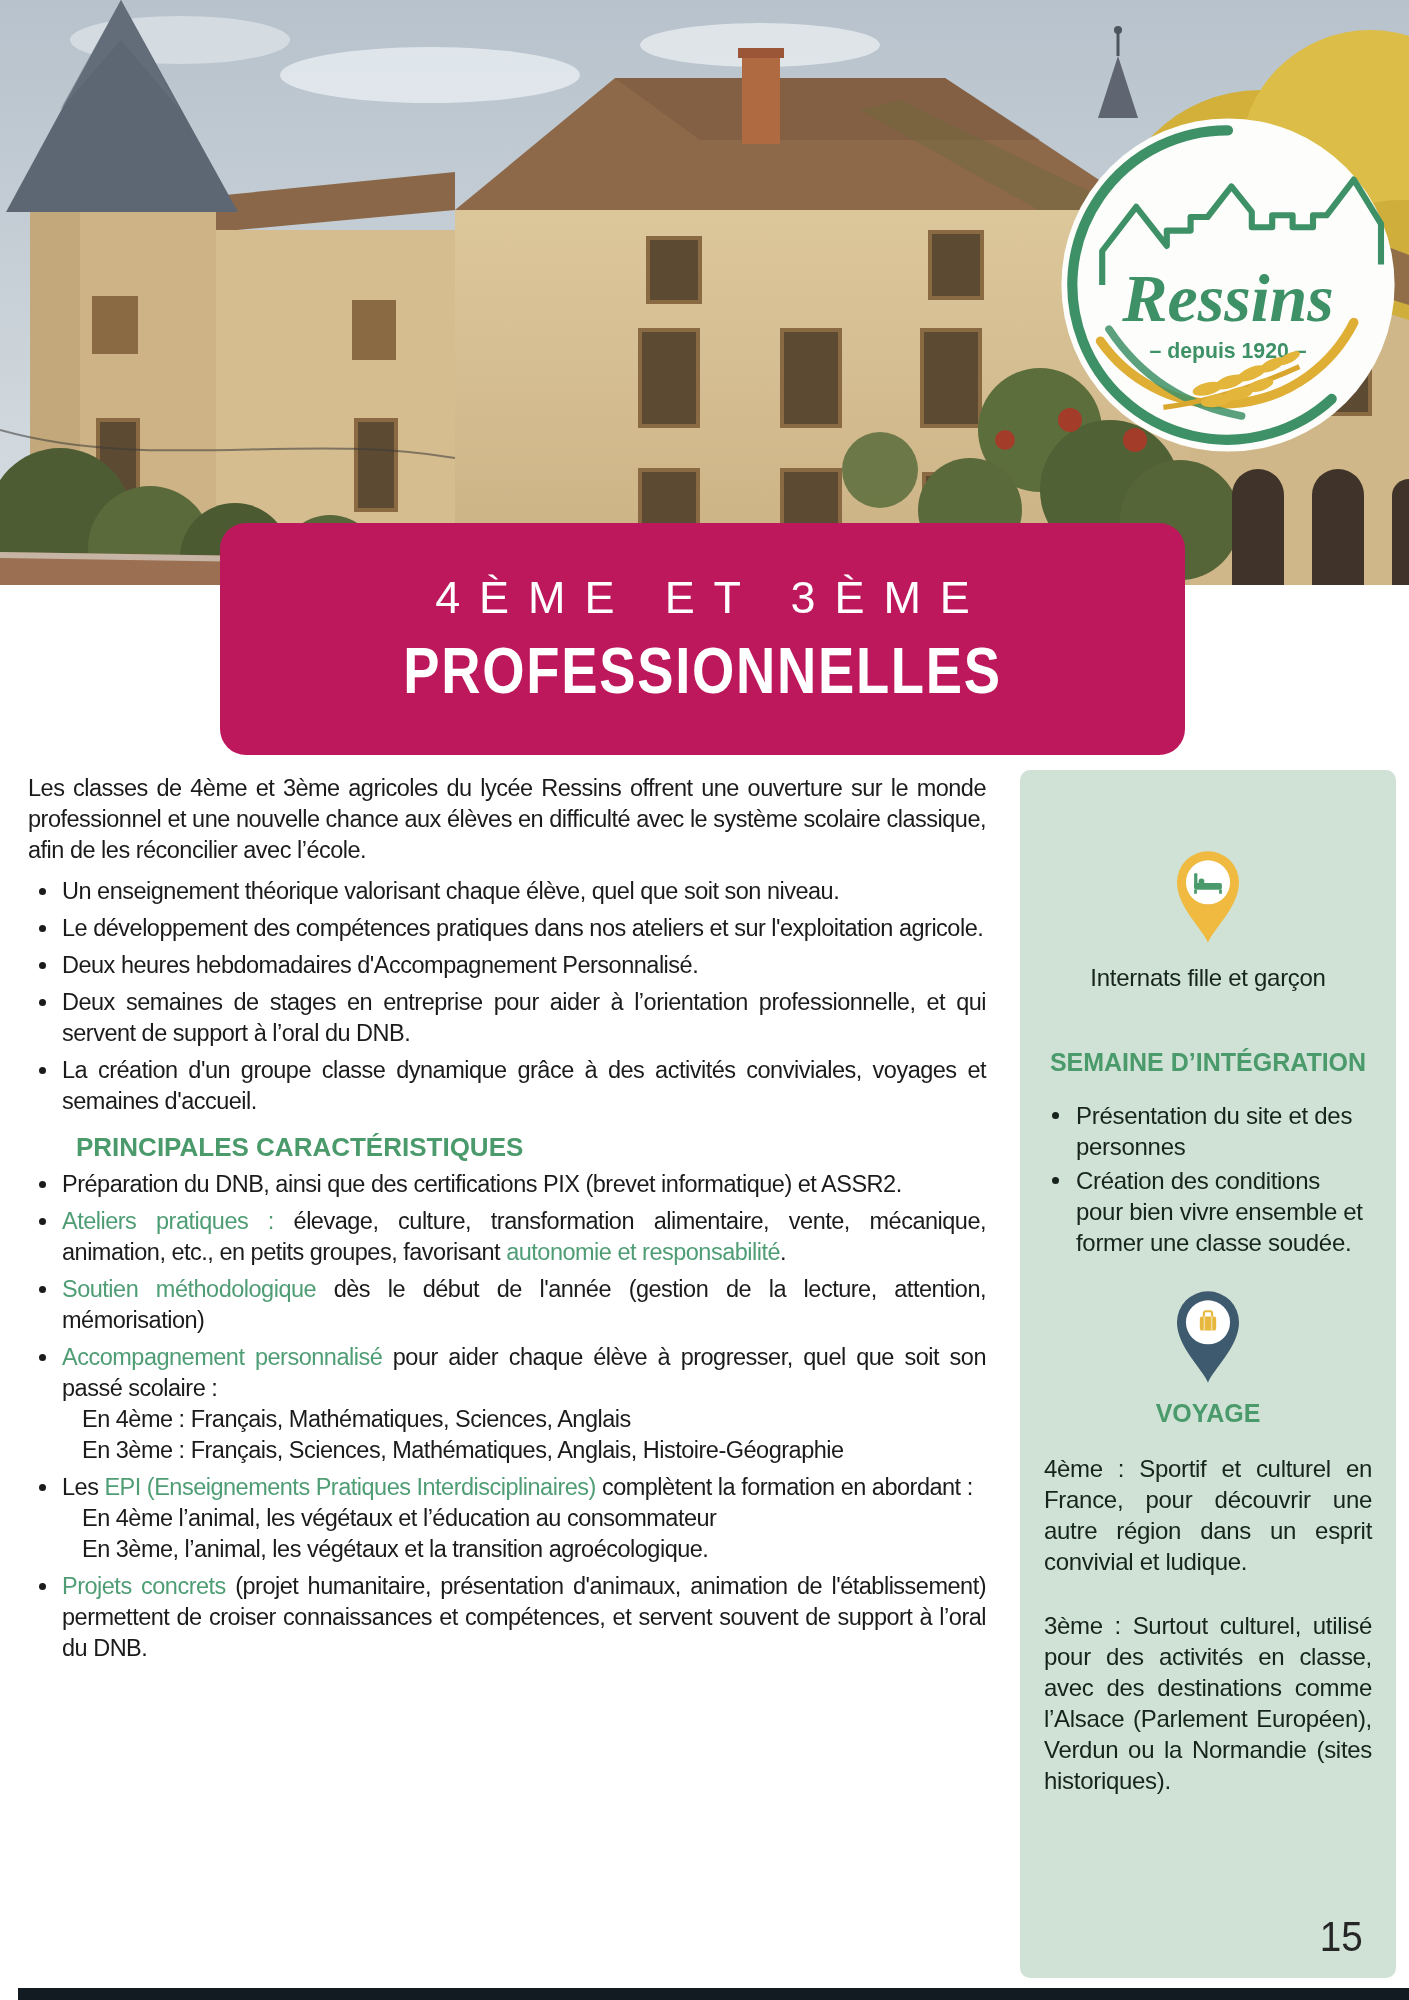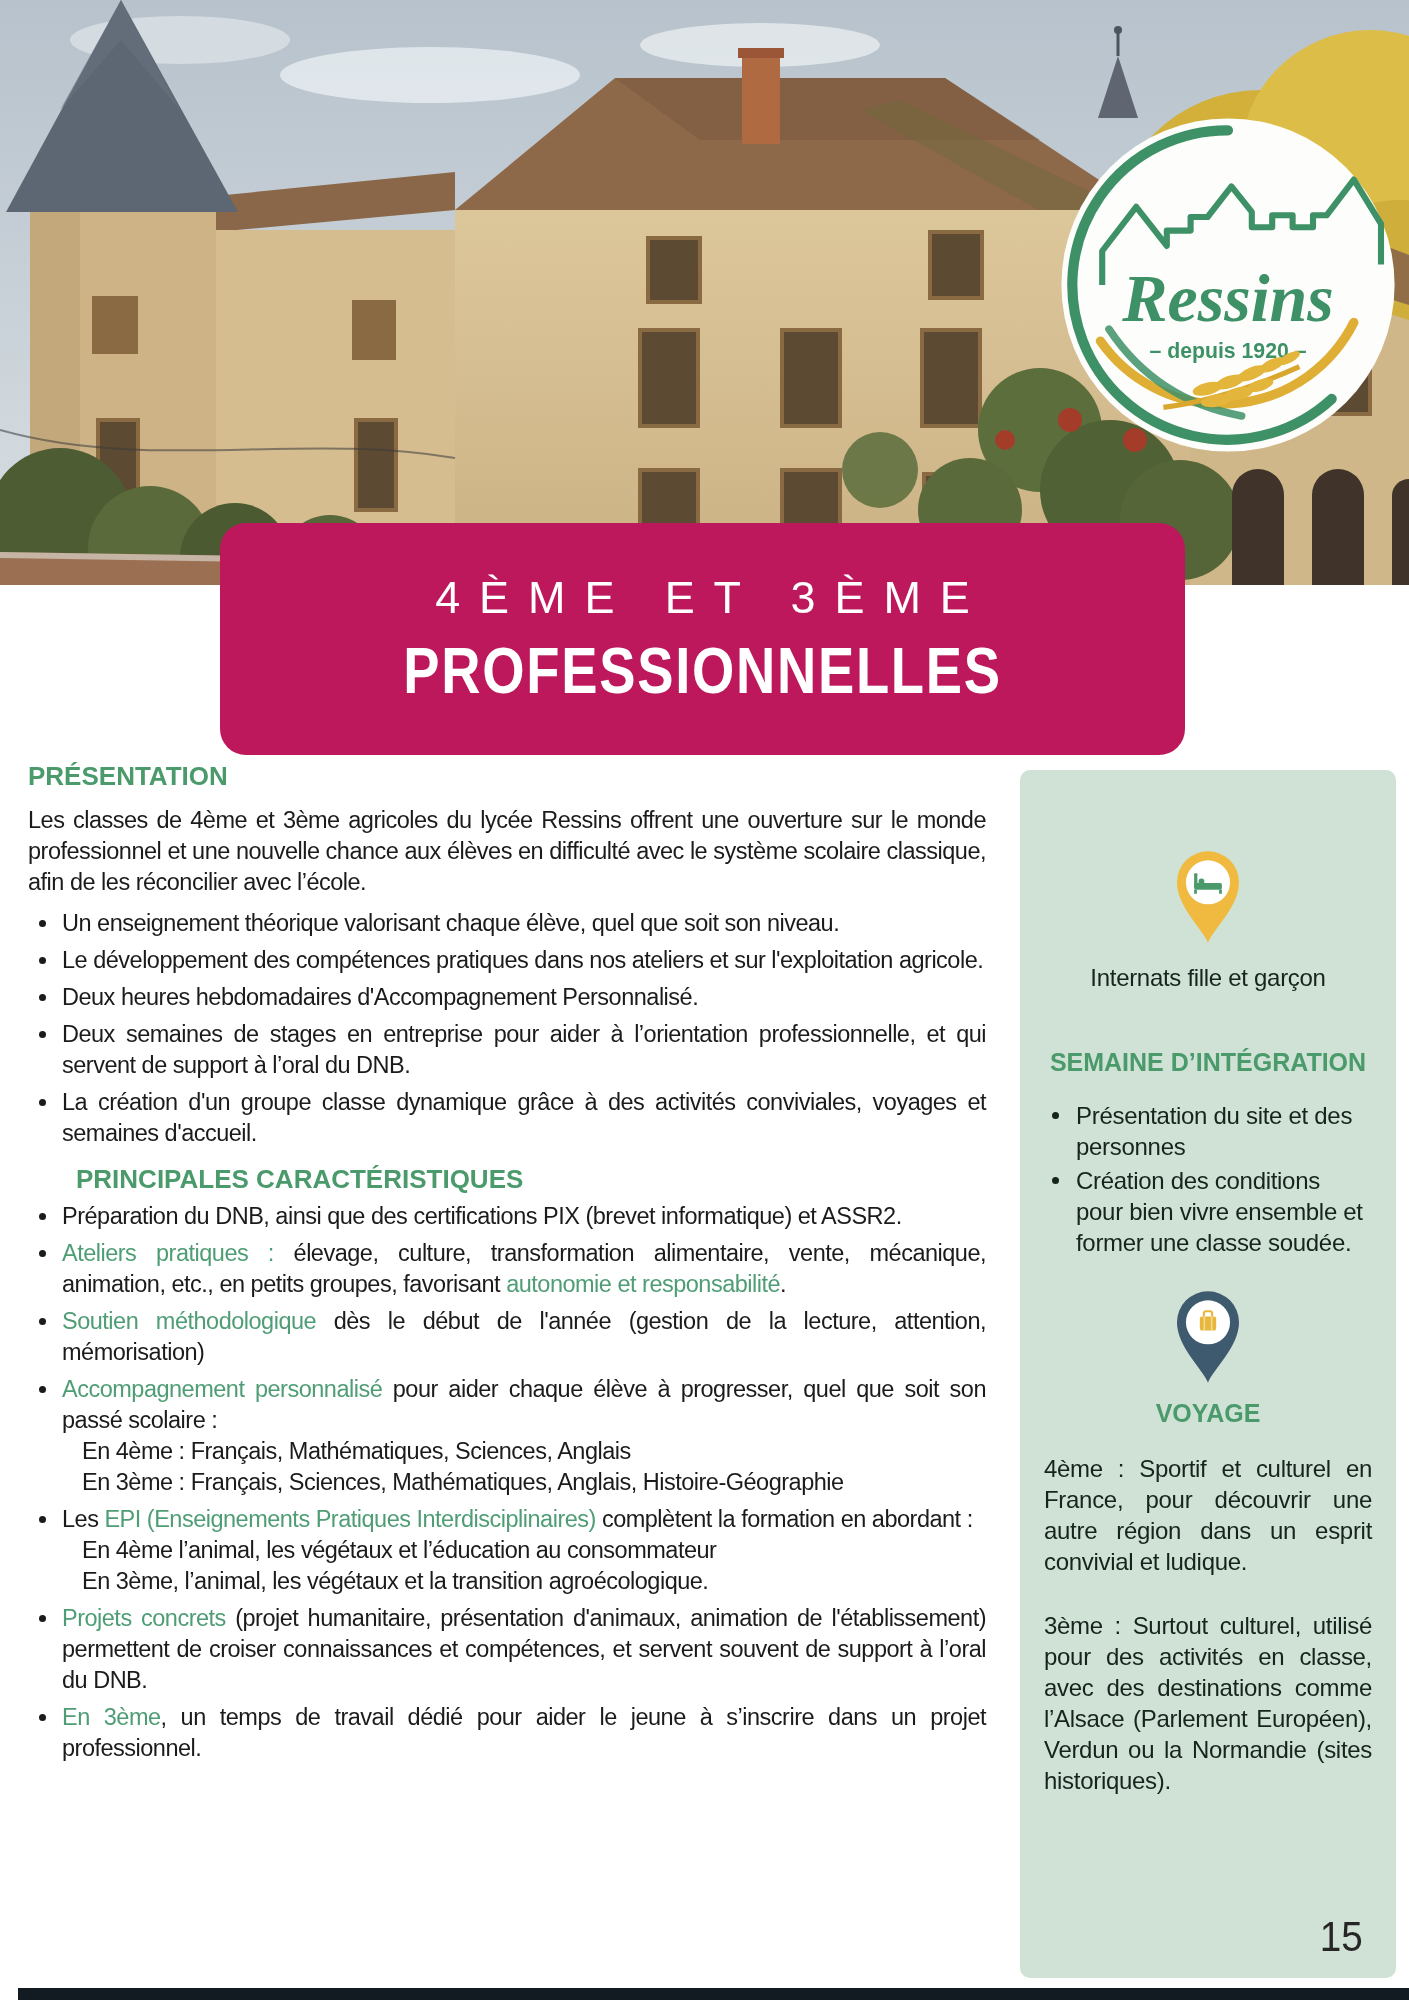--- a/index.html
+++ b/index.html
@@ -188,38 +188,36 @@
       </g>
     </svg>
   </div>
 
   <div class="banner">
     <div class="banner-line1">4ÈME ET 3ÈME</div>
     <div class="banner-line2">PROFESSIONNELLES</div>
   </div>
 
   <div class="main">
-    <h2>PRÉSENTATION</h2>
     <p class="intro">Les classes de 4ème et 3ème agricoles du lycée Ressins offrent une ouverture sur le monde professionnel et une nouvelle chance aux élèves en difficulté avec le système scolaire classique, afin de les réconcilier avec l’école.</p>
     <ul id="pres-list">
         <li>Un enseignement théorique valorisant chaque élève, quel que soit son niveau.</li>
         <li>Le développement des compétences pratiques dans nos ateliers et sur l'exploitation agricole.</li>
         <li>Deux heures hebdomadaires d'Accompagnement Personnalisé.</li>
         <li>Deux semaines de stages en entreprise pour aider à l’orientation professionnelle, et qui servent de support à l’oral du DNB.</li>
         <li>La création d'un groupe classe dynamique grâce à des activités conviviales, voyages et semaines d'accueil.</li>
       </ul>
     <h2 class="h2b">PRINCIPALES CARACTÉRISTIQUES</h2>
     <ul id="carac-list">
         <li><span>Préparation du DNB, ainsi que des certifications PIX (brevet informatique) et ASSR2.</span></li>
         <li><span class="green">Ateliers pratiques : </span><span>élevage, culture, transformation alimentaire, vente, mécanique, animation, etc., en petits groupes, favorisant </span><span class="green">autonomie et responsabilité</span><span>.</span></li>
         <li><span class="green">Soutien méthodologique </span><span>dès le début de l'année (gestion de la lecture, attention, mémorisation)</span></li>
         <li><span class="green">Accompagnement personnalisé </span><span>pour aider chaque élève à progresser, quel que soit son passé scolaire :</span><div class="subline">En 4ème : Français, Mathématiques, Sciences, Anglais</div><div class="subline">En 3ème : Français, Sciences, Mathématiques, Anglais, Histoire-Géographie</div></li>
         <li><span>Les </span><span class="green">EPI (Enseignements Pratiques Interdisciplinaires)</span><span> complètent la formation en abordant :</span><div class="subline">En 4ème l’animal, les végétaux et l’éducation au  consommateur</div><div class="subline">En 3ème, l’animal, les végétaux et la transition agroécologique.</div></li>
         <li><span class="green">Projets concrets </span><span>(projet humanitaire, présentation d'animaux, animation de l'établissement) permettent de croiser connaissances et compétences, et servent souvent de support à l’oral du DNB.</span></li>
-        <li><span class="green">En 3ème</span><span>, un temps de travail dédié pour aider le jeune à s’inscrire dans un projet professionnel.</span></li>
       </ul>
   </div>
 
   <aside class="sidebar">
     <div class="pin pin-bed">
       <svg viewBox="0 0 100 120">
         <path d="M50,116 C44,100 12,72 12,42 A38,38 0 1 1 88,42 C88,72 56,100 50,116 Z" fill="#EFBA3F"></path>
         <circle cx="50" cy="42" r="27" fill="#ffffff"></circle>
         <g fill="#4A9A6B">
           <rect x="33" y="31" width="4" height="18" rx="1"></rect>

